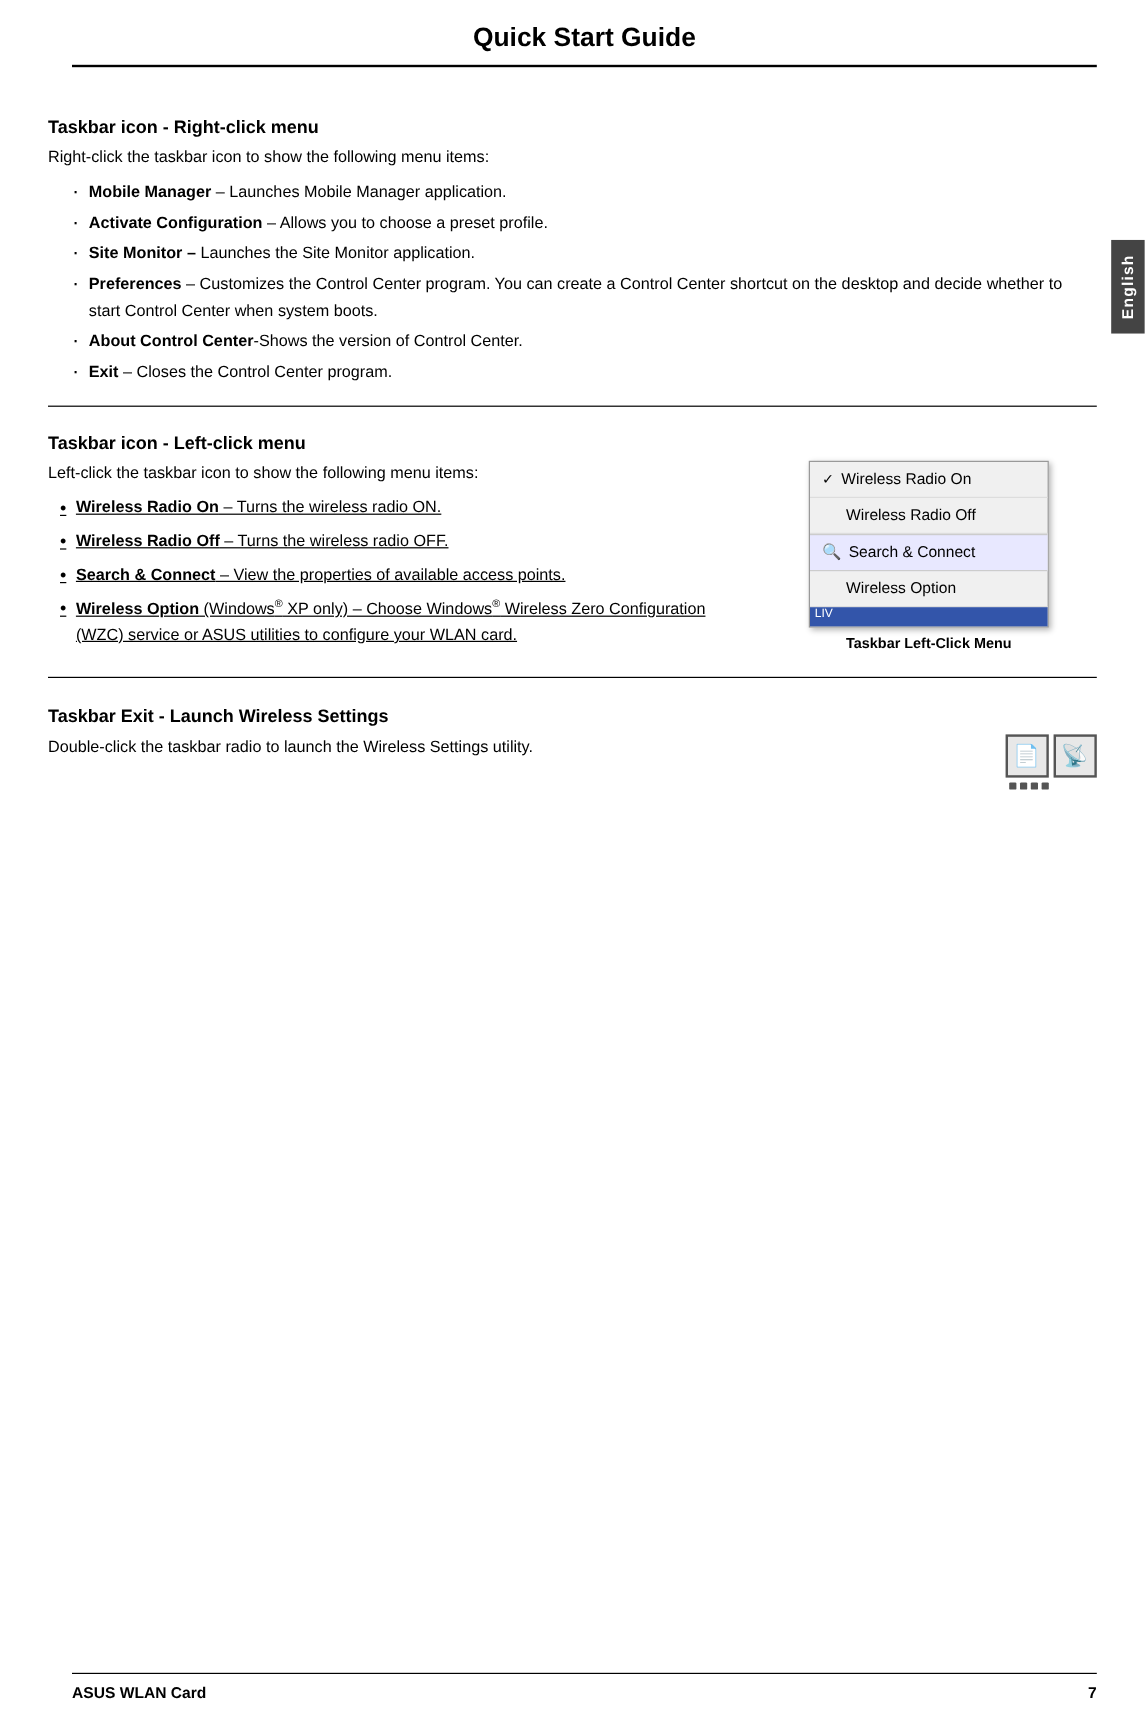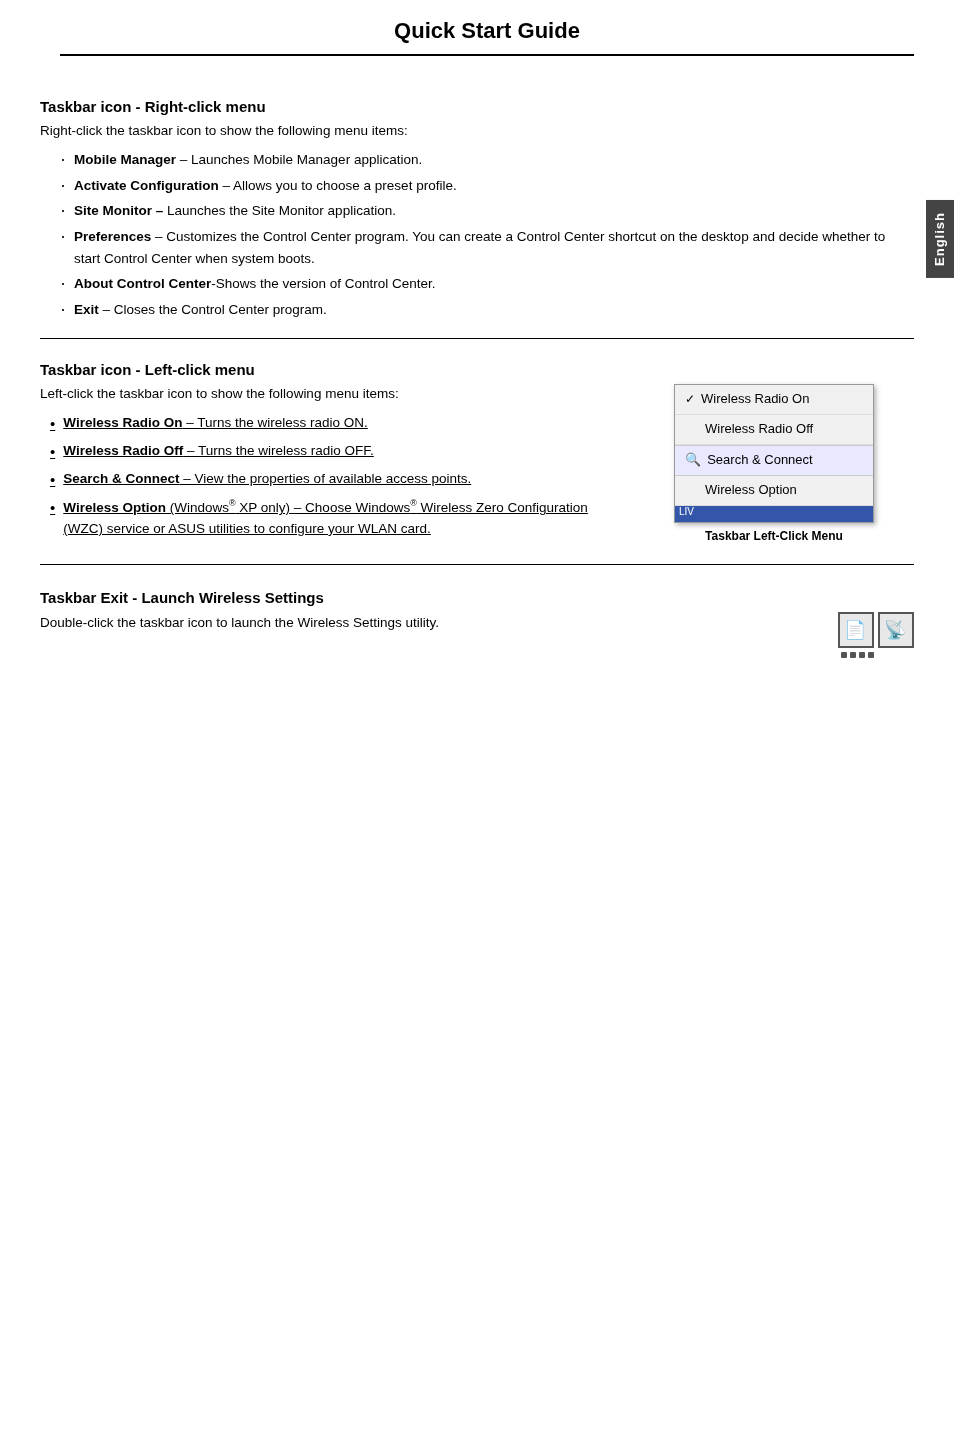--- a/index.html
+++ b/index.html
@@ -335,21 +335,21 @@
           <div class="menu-caption">Taskbar Left-Click Menu</div>
         </div>
       </div>
     </div>
 
     <hr class="divider-line">
 
     <div class="launch-section">
       <div class="section-heading">Taskbar Exit - Launch Wireless Settings</div>
       <div class="launch-row">
-        <div class="launch-text">Double-click the taskbar icon to launch the Wireless Settings utility.</div>
+        <div class="launch-text">Double-click the taskbar radio to launch the Wireless Settings utility.</div>
 
         <div style="flex-shrink:0; display:flex; align-items:center; gap:4px;">
           <div style="width:36px; height:36px; border:2px solid #555; background:#e8e8e8; display:flex; align-items:center; justify-content:center; font-size:18px;">📄</div>
           <div style="width:36px; height:36px; border:2px solid #555; background:#e8e8e8; display:flex; align-items:center; justify-content:center; font-size:18px; position:relative;">
             📡
           </div>
 
         </div>
       </div>
       <div style="margin-top:4px; display:flex; justify-content:flex-end; padding-right:0;">
@@ -357,14 +357,18 @@
           <div style="width:6px;height:6px;background:#555;border-radius:1px;"></div>
           <div style="width:6px;height:6px;background:#555;border-radius:1px;"></div>
           <div style="width:6px;height:6px;background:#555;border-radius:1px;"></div>
           <div style="width:6px;height:6px;background:#555;border-radius:1px;"></div>
         </div>
       </div>
     </div>
 
   </div>
 
+  <div class="page-footer">
+    <span>ASUS WLAN Card</span>
+    <span>7</span>
+  </div>
 
 </div>
 
 </body></html>

